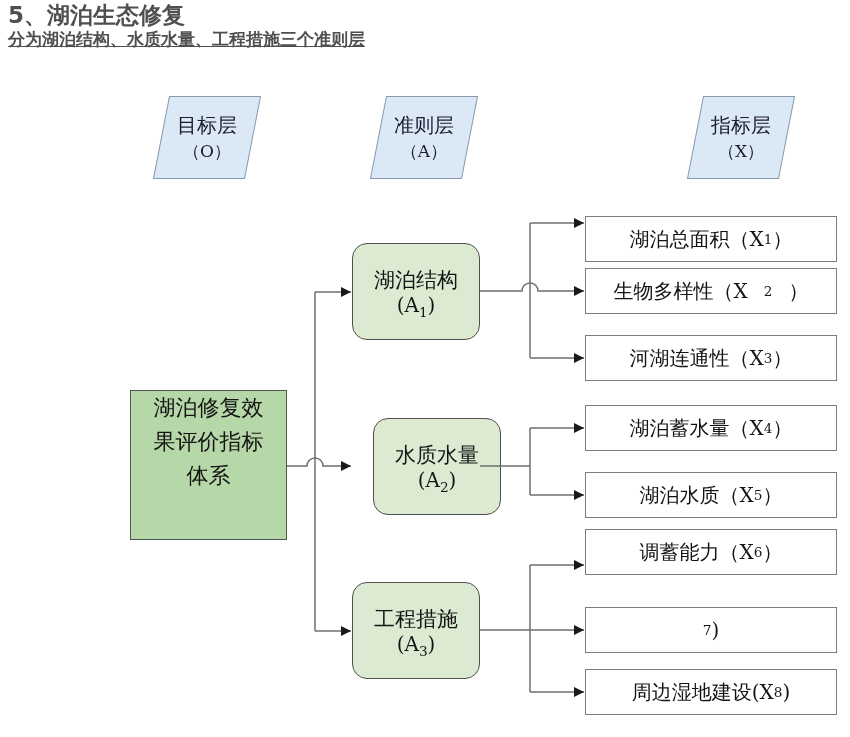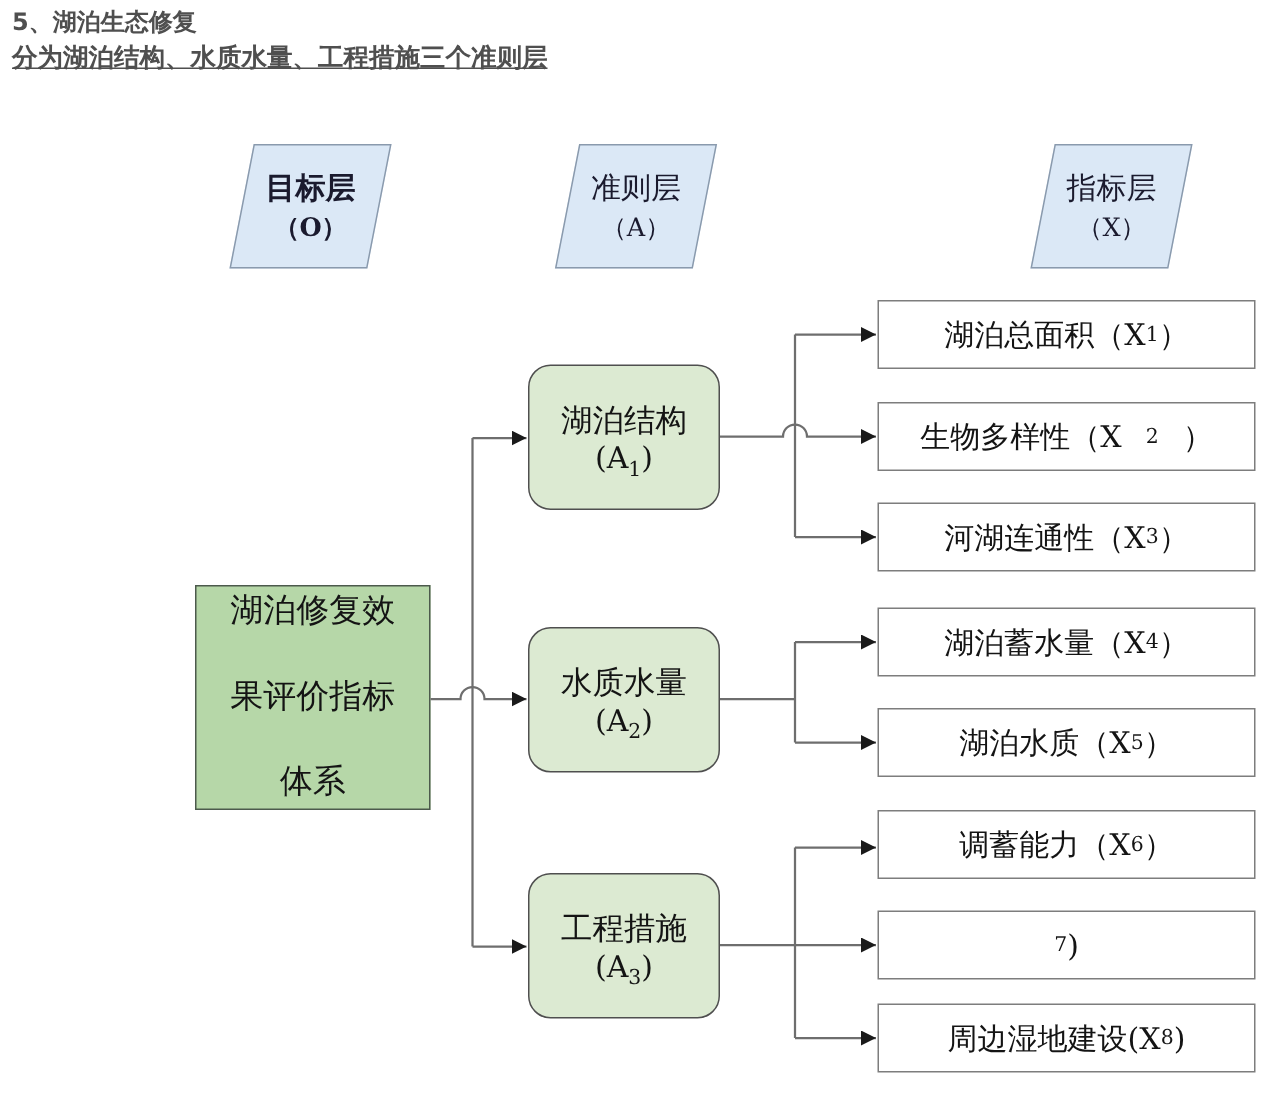--- a/index.html
+++ b/index.html
@@ -1,58 +1,58 @@
 <!DOCTYPE html>
 <html><head>
 <meta charset="utf-8">
 <style>
   * { margin:0; padding:0; box-sizing:border-box; }
   body { background:#ffffff; font-family:"DejaVu Serif", serif; }
   .canvas { position:relative; width:850px; height:737px; background:#ffffff; overflow:hidden; }
 
   
   .title { position:absolute; left:8px; top:3px; font-family:"DejaVu Sans","Liberation Sans",sans-serif; color:#4f4f4f; font-weight:bold; }
-  .title-line1 { font-size:16px; line-height:24px; }
+  .title-line1 { font-size:23px; line-height:24px; }
   .title-line2 { font-size:17px; line-height:24px;text-decoration:underline; }
 
   
   .pgram { position:absolute; width:92px; height:83px; }
   .pgram-bg { position:absolute; inset:0; background:#dbe8f6; border:1px solid #8a9aad; transform:skewX(-11deg); }
   .pgram-text { position:absolute; inset:0; display:flex; flex-direction:column; align-items:center; justify-content:center; gap:1px; color:#1a1a2e; }
   .pgram-name { font-size:20px; }
   .pgram-code { font-size:17px; }
-  .pgram1 { left:161px; top:96px;font-weight:bold; }
+  .pgram1 { left:161px; top:96px; }
   .pgram2 { left:378px; top:96px; }
   .pgram3 { left:695px; top:96px; }
 
   
   .goal-box { position:absolute; left:130px; top:390px; width:157px; height:150px;
     background:#b6d7a8; border:1.5px solid #4c5a4c;
-    display:flex; flex-direction:column; align-items:center; justify-content:space-between;
+    display:flex; flex-direction:column; align-items:center; justify-content:flex-start;
     font-size:22px; line-height:34px; color:#141414; text-align:center; }
 
   
   .crit-box { position:absolute; left:352px; width:128px; height:97px;
     background:#dcead2; border:1.5px solid #4f4f4f; border-radius:15px;
     display:flex; flex-direction:column; align-items:center; justify-content:center;
     color:#141414; }
   .crit-label { font-size:21px; line-height:26px; }
   .crit-code { font-size:20px; line-height:24px; }
   .crit1 { top:243px;text-align:center; }
-  .crit2 { top:418px; }
+  .crit2 { top:418px;margin-left:21px; }
   .crit3 { top:582px; }
 
   
   .ind-box { position:absolute; left:585px; width:252px; height:46px;
     background:#ffffff; border:1.5px solid #7d7d7d;
     display:flex; align-items:center; justify-content:center;
     font-size:20px; color:#141414; white-space:nowrap; }
-  .ind1 { top:200px; } .ind2 { top:268px;gap:16px; } .ind3 { top:335px; }
+  .ind1 { top:216px; } .ind2 { top:268px;gap:16px; } .ind3 { top:335px; }
   .ind4 { top:405px; } .ind5 { top:472px; }
-  .ind6 { top:540px; } .ind7 { top:607px; } .ind8 { top:669px; }
+  .ind6 { top:529px; } .ind7 { top:607px; } .ind8 { top:669px; }
 
   sub { font-size:0.68em; line-height:0; }
 
   
   .wires { position:absolute; left:0; top:0; width:850px; height:737px; pointer-events:none; }
 </style>
 </head>
 <body>
 
 <div class="canvas">

